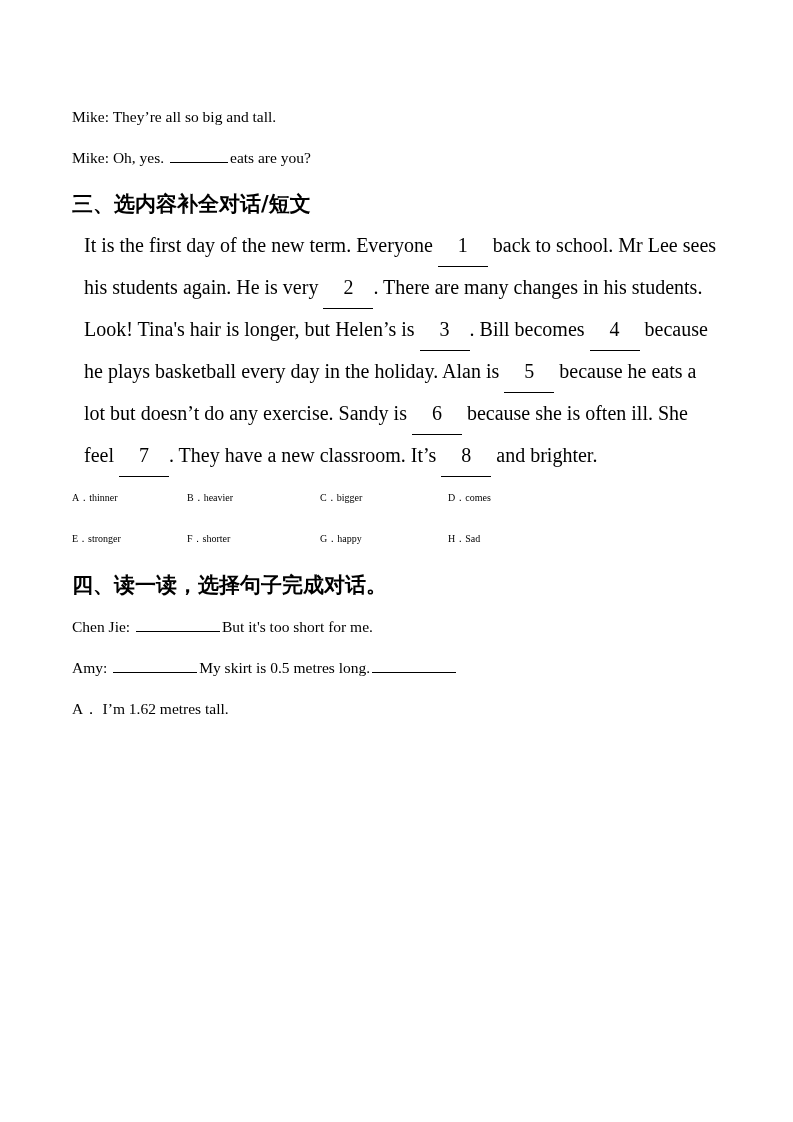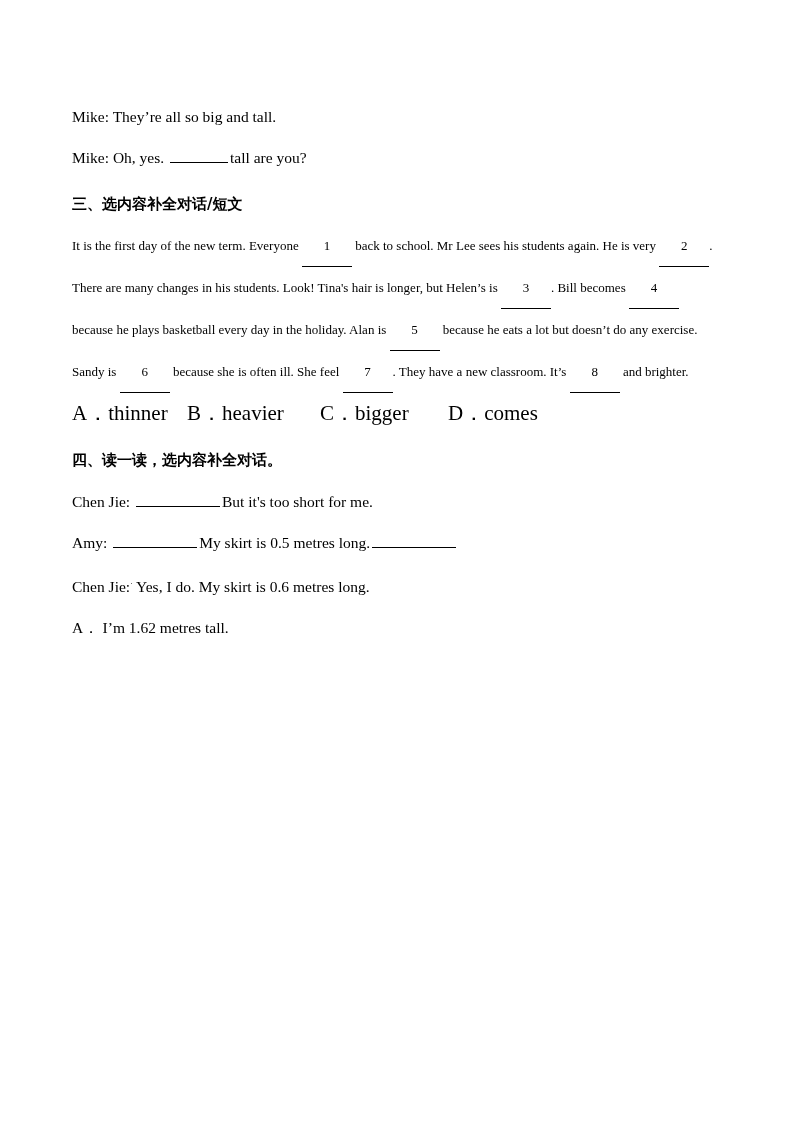--- a/index.html
+++ b/index.html
@@ -20,27 +20,28 @@
     width: 793px;
     height: 1122px;
     padding: 96px 72px 60px 72px;
   }
   .line {
     font-size: 15.5px;
     line-height: 41px;
     white-space: nowrap;
   }
   .para {
-    font-size: 13px;
+    font-size: 20px;
     line-height: 41px;
+    margin-left: 12px;
   }
   .section-head {
     font-family: "DejaVu Sans", sans-serif;
     font-weight: bold;
-    font-size: 15px;
+    font-size: 21px;
     line-height: 41px;
     margin-top: 6px;
   }
   .blank {
     display: inline-block;
     border-bottom: 1.3px solid #000;
     vertical-align: baseline;
     height: 15px;
     margin: 0 2px;
   }
@@ -48,21 +49,21 @@
   .b-md { width: 72px; }
   .b-lg { width: 84px; }
   .numblank {
     display: inline-block;
     border-bottom: 1.3px solid #000;
     text-align: center;
     padding: 0 2px;
     min-width: 46px;
   }
   .options {
-    font-size: 21px;
+    font-size: 10px;
     line-height: 41px;
     white-space: nowrap;
   }
   .opt {
     display: inline-block;
   }
   .opt-a { width: 115px; }
   .opt-b { width: 133px; }
   .opt-c { width: 128px; }
   .dialog-line {
@@ -80,48 +81,48 @@
 <div class="page">
 
   <div class="line">
     <span>Mike:</span>
     <span>They’re all so big and tall.</span>
   </div>
 
 
   <div class="line">
     <span>Mike:</span>
-    <span>Oh, yes. </span><span class="blank b-sm"></span><span>tall are you?</span>
+    <span>Oh, yes. </span><span class="blank b-sm"></span><span>eats are you?</span>
   </div>
 
 
   <div class="section-head">三、选内容补全对话/短文</div>
 
   <div class="para">
     <span>It is the first day of the new term. Everyone </span><span class="numblank">1</span><span> back to school. Mr Lee sees his students  again. He is very </span><span class="numblank">2</span><span>. There are many changes in his students. Look! Tina's hair is longer, but Helen’s is </span><span class="numblank">3</span><span>. Bill becomes </span><span class="numblank">4</span><span> because he plays basketball every day in the holiday. Alan is </span><span class="numblank">5</span><span> because he eats a lot but doesn’t do any exercise. Sandy is </span><span class="numblank">6</span><span> because she is often ill. She feel </span><span class="numblank">7</span><span>. They have a new classroom. It’s </span><span class="numblank">8</span><span> and brighter.</span>
   </div>
 
   <div class="options">
     <span class="opt opt-a"><span>A．</span><span>thinner</span></span><span class="opt opt-b"><span>B．</span><span>heavier</span></span><span class="opt opt-c"><span>C．</span><span>bigger</span></span><span class="opt"><span>D．</span><span>comes</span></span>
   </div>
 
+  <div class="options">
+    <span class="opt opt-a"><span>E．</span><span>stronger</span></span><span class="opt opt-b"><span>F．</span><span>shorter</span></span><span class="opt opt-c"><span>G．</span><span>happy</span></span><span class="opt"><span>H．</span><span>Sad</span></span>
+  </div>
 
-  <div class="section-head">四、读一读，选内容补全对话。</div>
+  <div class="section-head">四、读一读，选择句子完成对话。</div>
 
   <div class="dialog-line">
     <span>Chen Jie:</span><span> </span><span class="blank b-lg"></span><span>But it's too short for me.</span>
   </div>
 
 
 
   <div class="dialog-line">
     <span>Amy:</span><span> </span><span class="blank b-lg"></span><span>My skirt is 0.5 metres long.</span><span class="blank b-lg"></span>
   </div>
 
-  <div class="dialog-line">
-    <span>Chen Jie:</span><span class="tiny-mark">·</span><span> Yes, I do. My skirt is 0.6 metres long.</span>
-  </div>
 
 
 
   <div class="dialog-line">A． I’m 1.62 metres tall.</div>
 
 </div>
 
 </body></html>

